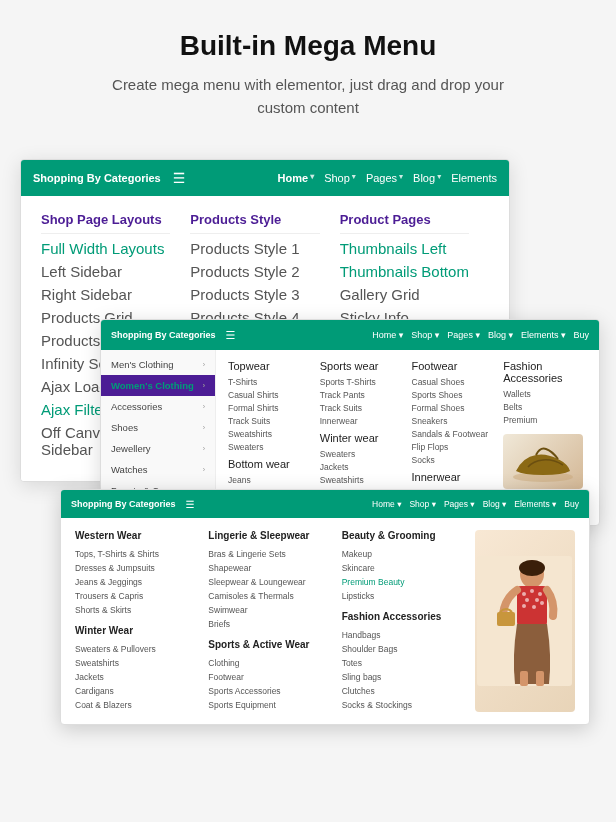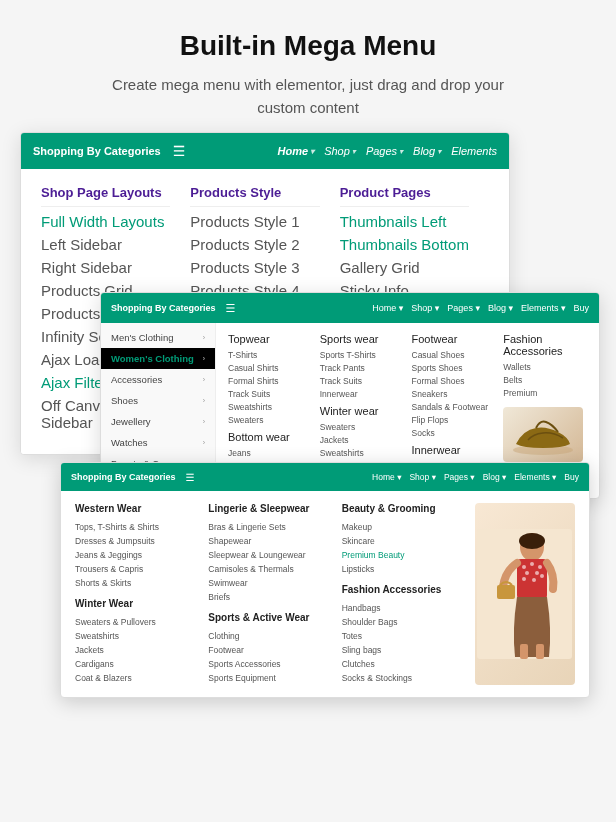--- a/index.html
+++ b/index.html
@@ -21,21 +21,21 @@
       text-align: center;
       margin-bottom: 12px;
     }
 
     .page-subtitle {
       font-size: 15px;
       color: #555;
       text-align: center;
       line-height: 1.5;
       max-width: 430px;
-      margin-bottom: 13px;
+      margin-bottom: 40px;
     }
 
     
     .screenshots-wrapper {
       position: relative;
       width: 576px;
       height: 560px;
     }
 
     
@@ -78,23 +78,22 @@
       display: flex;
       gap: 10px;
       margin-left: auto;
       align-items: center;
     }
 
     .nav-link {
       color: #fff;
       font-size: 11px;
       display: flex;
-      align-items: center;
+      align-items: flex-start;
       gap: 2px;
-      font-style: italic;
     }
 
     .nav-link-active {
       font-weight: 600;
     }
 
     .dropdown-arrow {
       font-size: 8px;
       opacity: 0.8;
     }
@@ -191,21 +190,21 @@
       font-size: 9.5px;
       color: #444;
       padding: 5px 10px;
       cursor: pointer;
       display: flex;
       align-items: center;
       justify-content: space-between;
     }
 
     .cat-sidebar-item.active {
-      background: #000000;
+      background: #4c1d95;
       color: #009B77;
       font-weight: 600;
     }
 
     .cat-sidebar-item .chevron {
       font-size: 7px;
       color: #999;
     }
 
     .cat-content {

